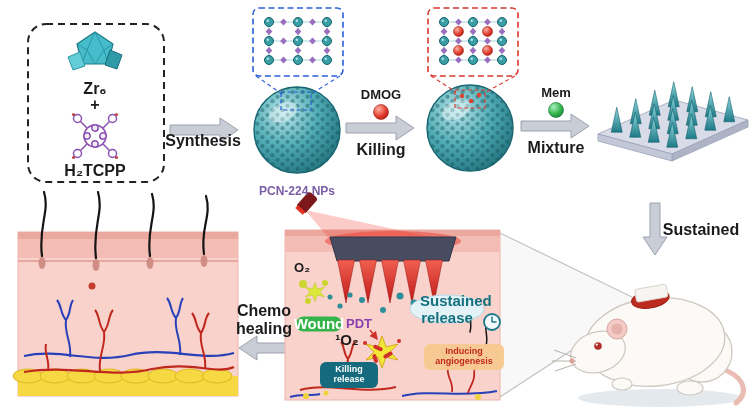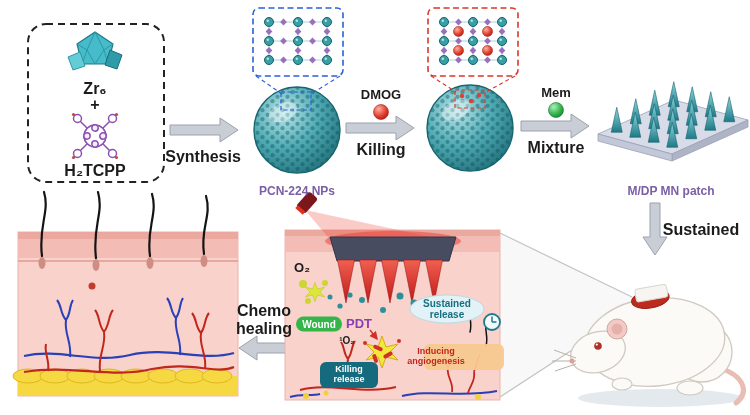--- a/index.html
+++ b/index.html
@@ -2,21 +2,21 @@
 <html><head>
 <meta charset="utf-8">
 <style>
 *{box-sizing:border-box;margin:0;padding:0}
 body{background:#fff}
 .fig{position:relative;width:750px;height:415px;background:#fff;font-family:"Liberation Sans",sans-serif;overflow:hidden}
 .fig svg{position:absolute;left:0;top:0}
 .lbl{position:absolute;transform:translate(-50%,-50%);font-weight:700;font-size:16px;color:#1b1b1b;white-space:nowrap;text-align:center;line-height:1.1;z-index:5}
 .mat{color:#7b5fa5;font-size:12px}
 .sm{font-size:13px}
-.xs{font-size:10px}
+.xs{font-size:15px}
 .xxs{font-size:9px}
 .white{color:#fff}
 .purple{color:#8a3fb0}
 .tealtxt{color:#14707e}
 .redtxt{color:#c0271d}
 .wrap{white-space:normal}
 .plus{font-size:16px}
 </style>
 </head>
 <body>
@@ -377,29 +377,28 @@
   <g transform="rotate(-10 650 297)">
     <ellipse cx="650" cy="299" rx="19" ry="9" fill="#bd2a1e" stroke="#9c1f15" stroke-width="1"></ellipse>
     <rect x="636" y="287" width="32" height="13" rx="3" fill="#f6f5f1" stroke="#d8d5cd" stroke-width="1"></rect>
   </g>
 </g>
 </svg>
 
 <div class="lbl" style="left:95px;top:89px">Zr₆</div>
 <div class="lbl plus" style="left:95px;top:105px">+</div>
 <div class="lbl" style="left:95px;top:171px">H₂TCPP</div>
-<div class="lbl" style="left:203px;top:157px">Synthesis</div>
+<div class="lbl" style="left:203px;top:141px">Synthesis</div>
 <div class="lbl mat" style="left:297px;top:192px">PCN-224 NPs</div>
 <div class="lbl sm" style="left:381px;top:95px">DMOG</div>
 <div class="lbl" style="left:381px;top:150px">Killing</div>
 <div class="lbl sm" style="left:556px;top:93px">Mem</div>
 <div class="lbl" style="left:556px;top:148px">Mixture</div>
-<div class="lbl mat" style="left:671px;top:192px">M/DP MN patch</div>
 <div class="lbl" style="left:701px;top:230px">Sustained</div>
 <div class="lbl wrap" style="left:264px;top:320px;width:56px">Chemo healing</div>
 <div class="lbl sm" style="left:302px;top:268px">O₂</div>
 <div class="lbl xs white" style="left:319px;top:324px">Wound</div>
 <div class="lbl sm purple" style="left:359px;top:324px">PDT</div>
 <div class="lbl xs" style="left:347px;top:340px">¹O₂</div>
 <div class="lbl xxs white wrap" style="left:349px;top:375px;width:50px">Killing release</div>
 <div class="lbl xs tealtxt wrap" style="left:447px;top:309px;width:54px">Sustained release</div>
-<div class="lbl xxs redtxt wrap" style="left:436px;top:357px;width:78px">Inducing angiogenesis</div>
+<div class="lbl xxs redtxt wrap" style="left:464px;top:357px;width:78px">Inducing angiogenesis</div>
 </div>
 
 </body></html>

